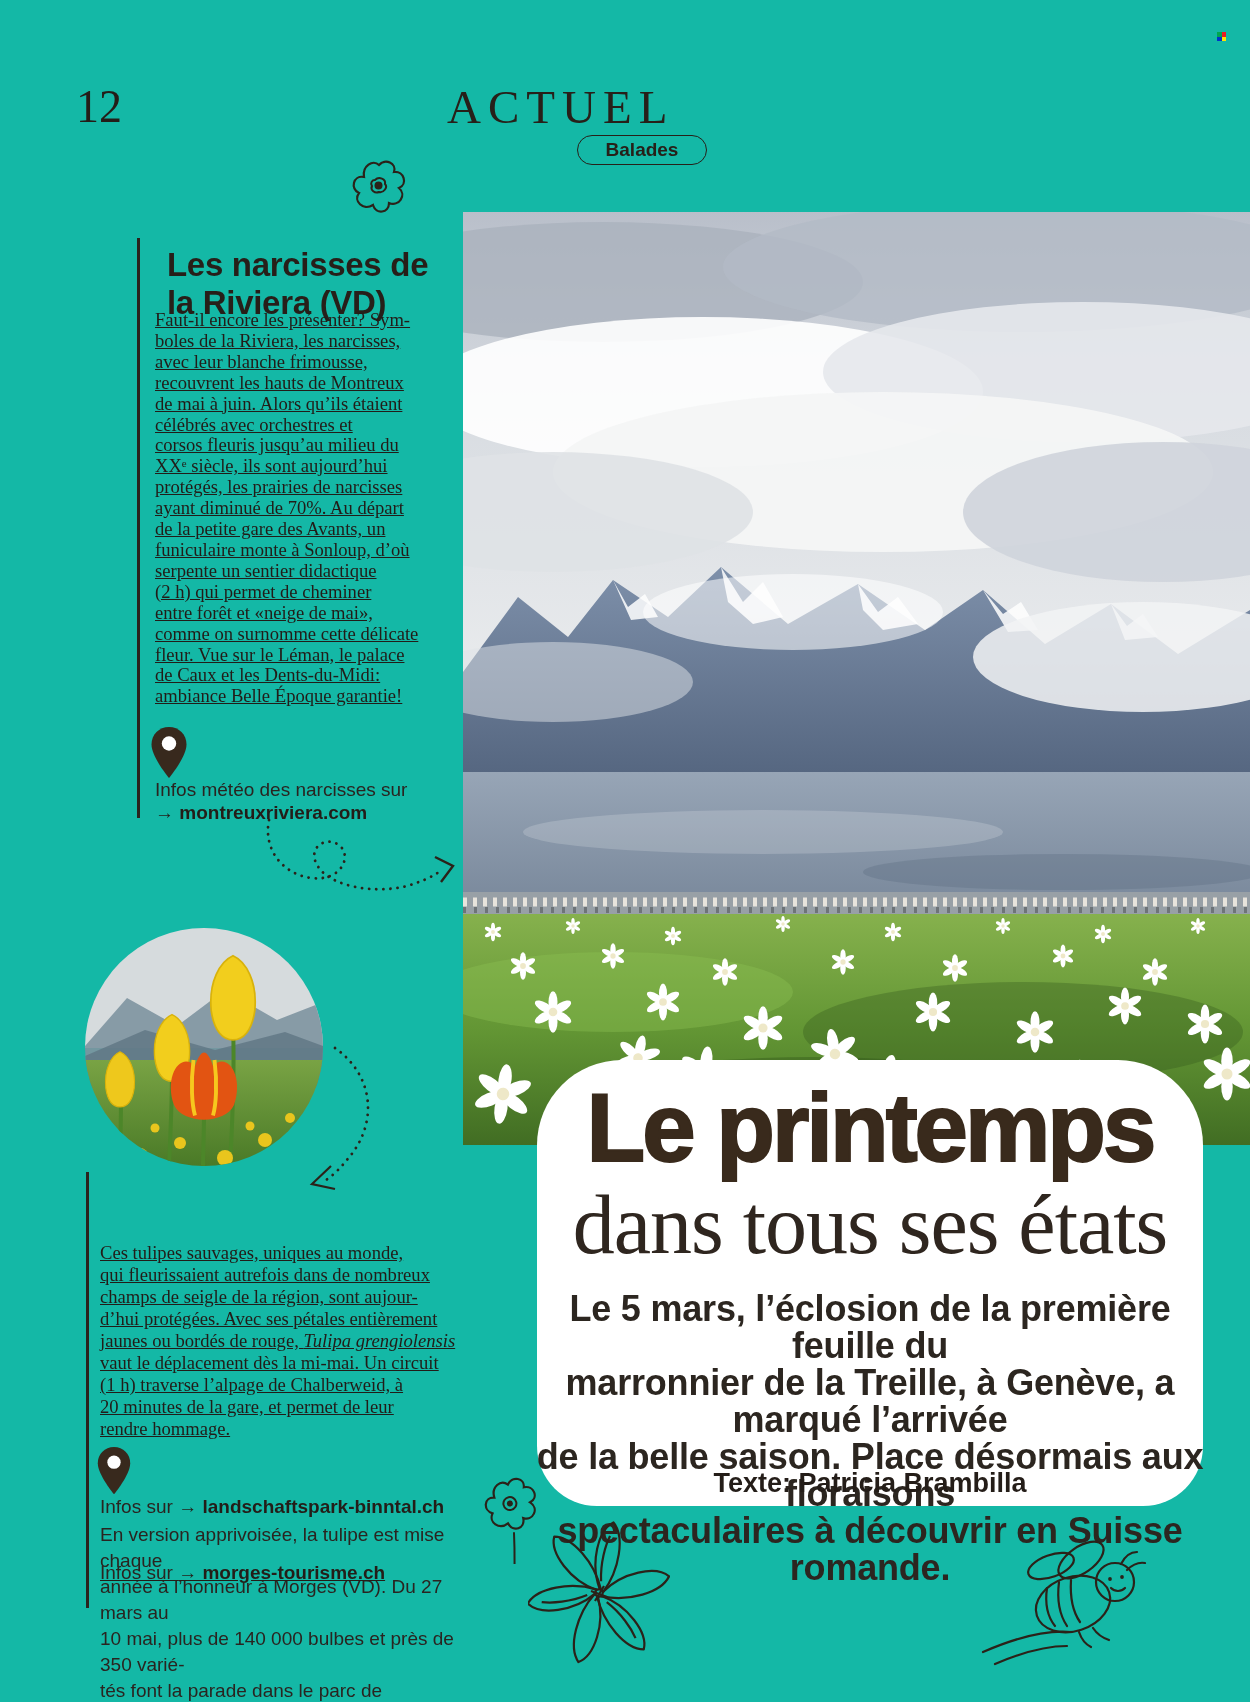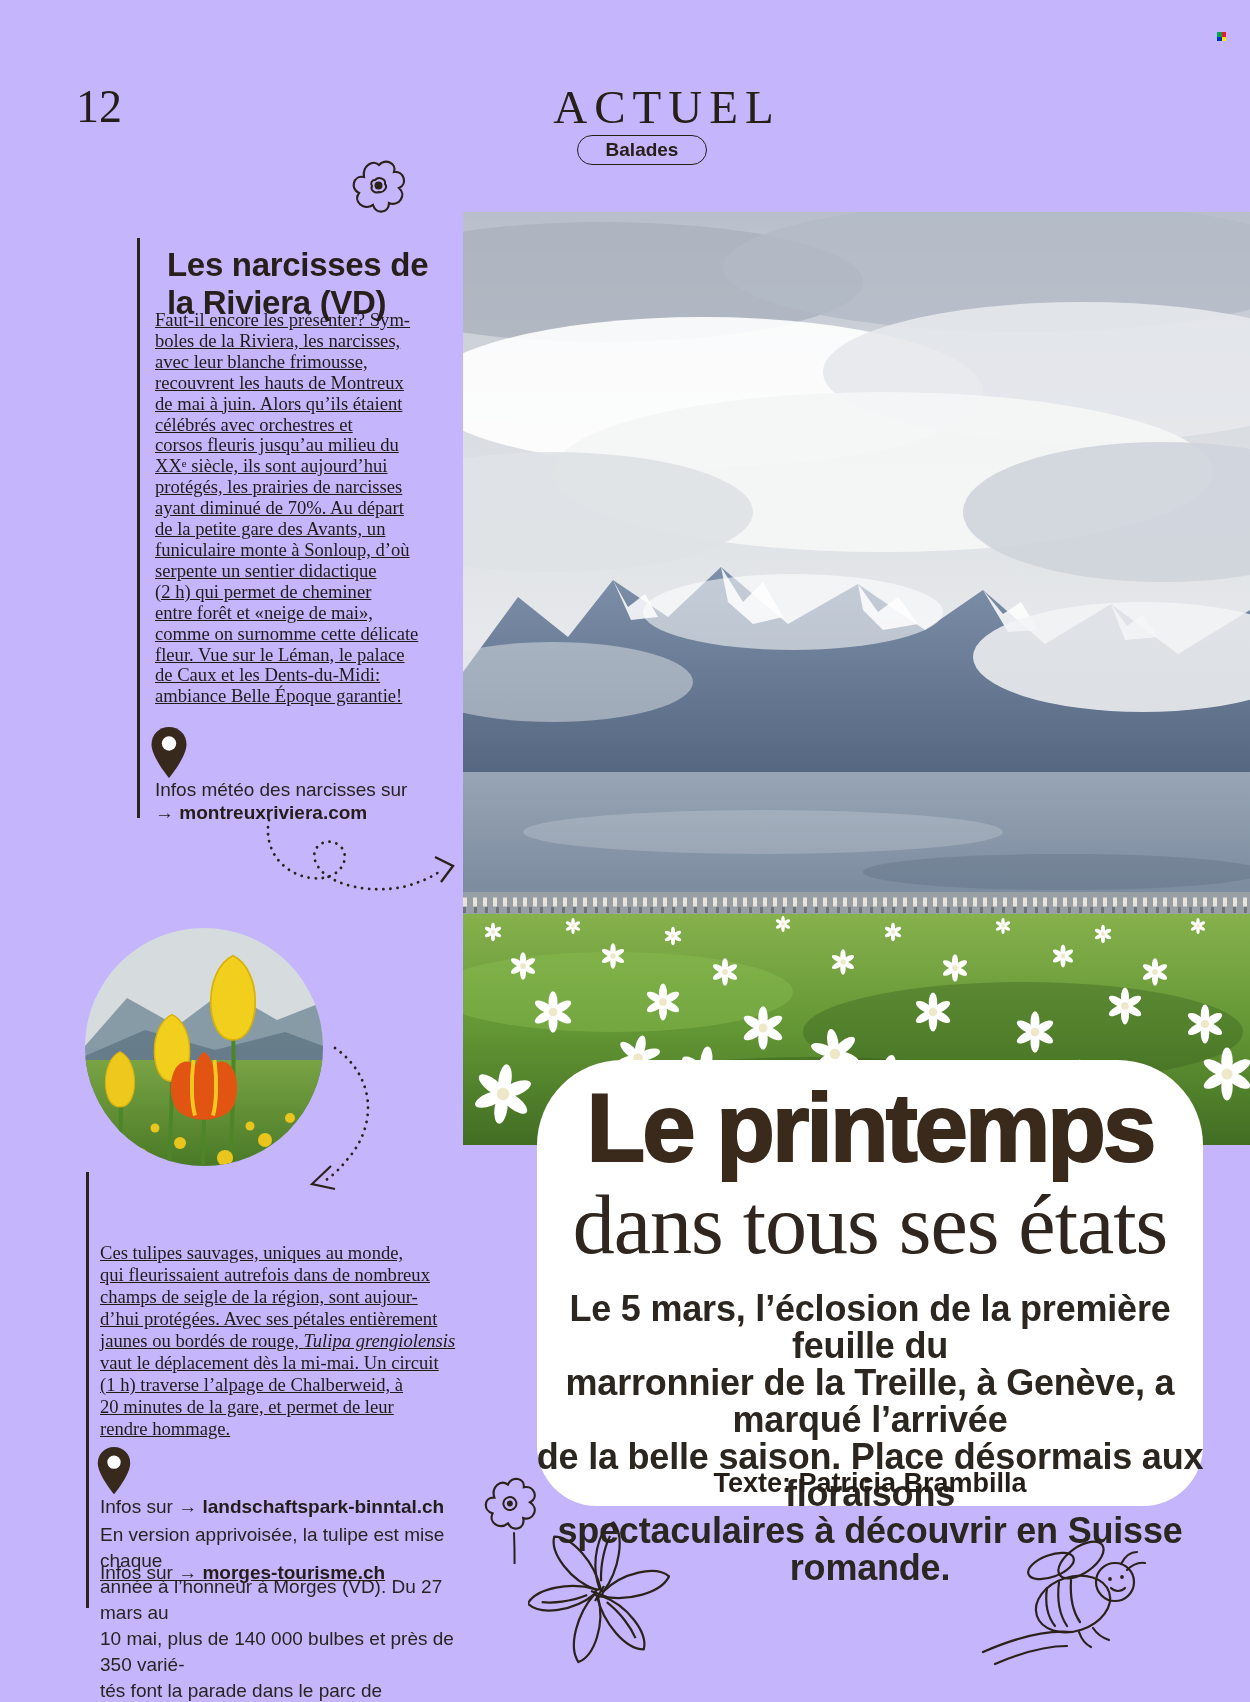--- a/index.html
+++ b/index.html
@@ -1,22 +1,22 @@
 <!DOCTYPE html>
 <html><head>
 <meta charset="utf-8">
 <style>
   html,body{margin:0;padding:0;background:#ffffff;}
-  .page{position:relative;width:1250px;height:1702px;background:#c4b5fd;overflow:hidden;
+  .page{position:relative;width:1250px;height:1702px;background:#14b8a6;overflow:hidden;
         font-family:"Liberation Sans",sans-serif;color:#241d18;}
   .abs{position:absolute;}
 
   
   .pagenum{left:76px;top:80px;font-family:"Liberation Serif",serif;font-size:46px;color:#241d18;}
-  .section-title{left:467px;top:80px;width:400px;text-align:center;
+  .section-title{left:447px;top:80px;width:400px;text-align:left;
       font-family:"Liberation Serif",serif;font-size:47px;letter-spacing:7px;color:#272019;}
   .badge{left:577px;top:135px;width:128px;height:28px;border:1.5px solid #272019;border-radius:16px;
       display:flex;align-items:center;justify-content:center;font-size:19px;font-weight:700;color:#272019;}
   .regmark{left:1217px;top:32px;width:9px;height:9px;display:grid;grid-template-columns:1fr 1fr;}
   .regmark span{width:4.5px;height:4.5px;display:block;}
 
   
   .rule{width:2.5px;background:#2a231d;}
   .rule1{left:137px;top:238px;height:580px;}
   .rule2{left:86px;top:1172px;height:436px;}

